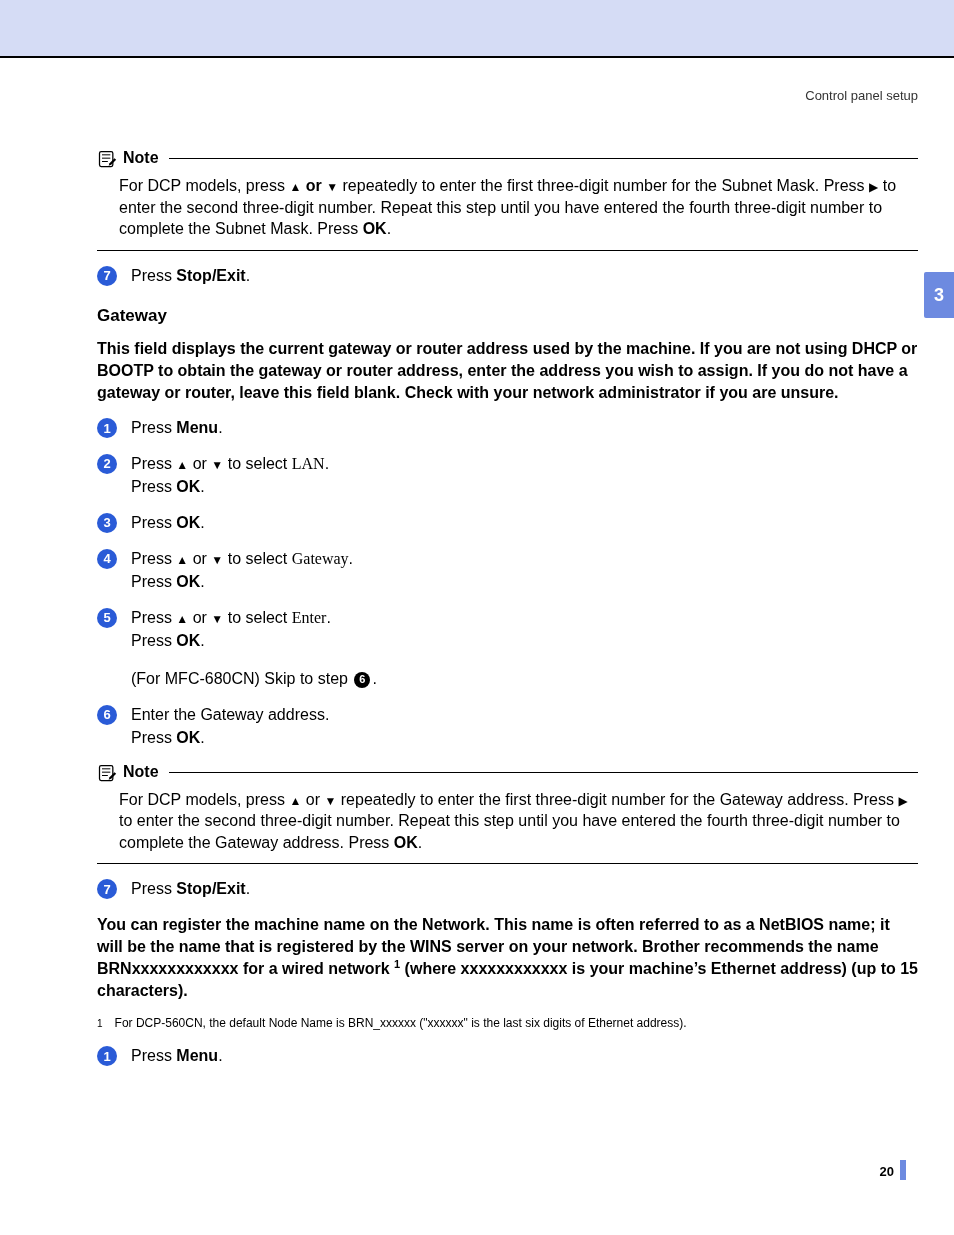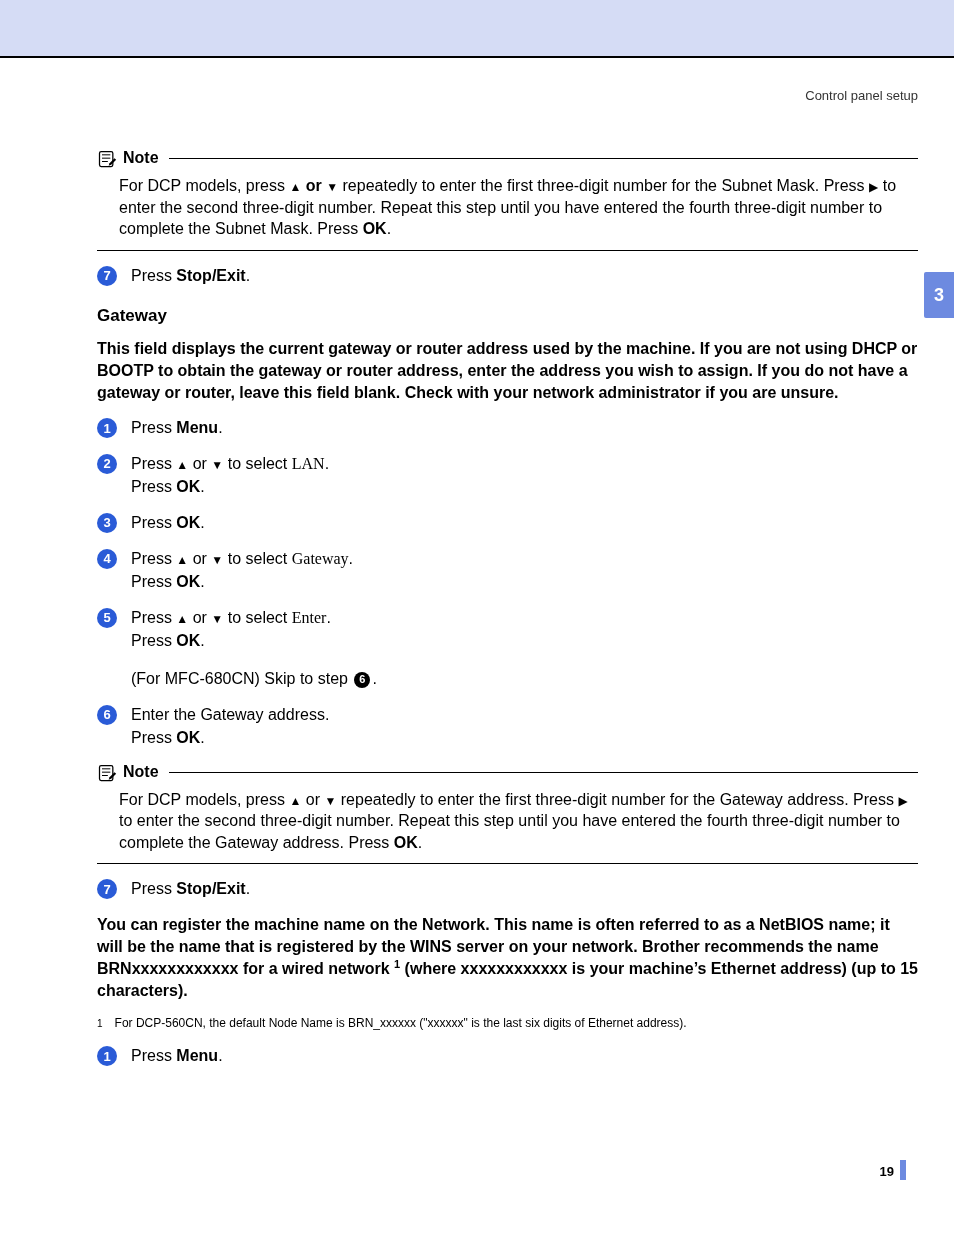--- a/index.html
+++ b/index.html
@@ -35,21 +35,21 @@
   .footnote { font-size: 12px; line-height: 1.3; margin: 4px 0 14px 0; display: flex; }
   .footnote .fn-num { font-size: 10px; margin-right: 12px; margin-top: 1px; }
 </style>
 </head>
 <body>
 
 <div class="top-banner"></div>
 <div class="top-rule"></div>
 
 <div class="side-tab">3</div>
-<div class="page-num">19</div>
+<div class="page-num">20</div>
 <div class="page-num-bar"></div>
 
 <div class="page">
 
   <div class="header-right">Control panel setup</div>
 
   <div class="note-block">
     <div class="note-head">
       <svg class="note-icon" viewBox="0 0 24 24">
           <rect x="3" y="3" width="16" height="18" rx="2" fill="none" stroke="#000" stroke-width="1.5"></rect>

